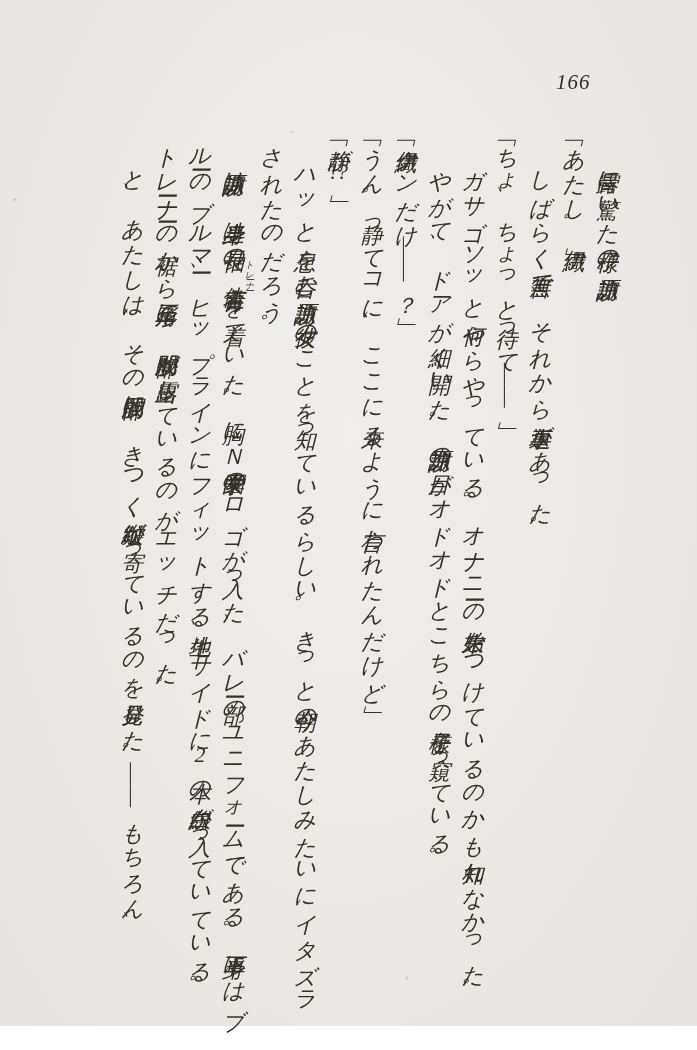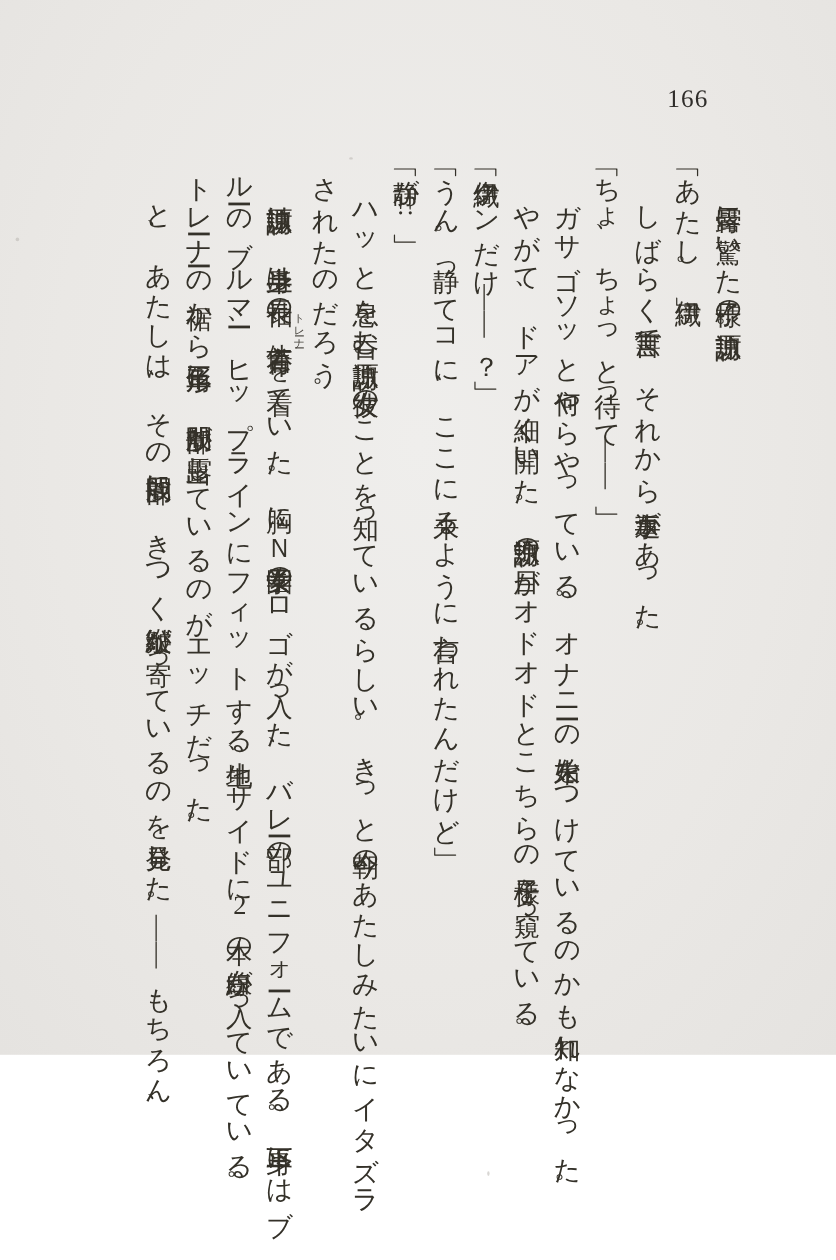--- a/index.html
+++ b/index.html
@@ -8,23 +8,24 @@
   }
   body {
     width: 697px;
     height: 1050px;
     overflow: hidden;
     font-family: "Liberation Serif", "DejaVu Serif", serif;
   }
   .page {
     position: relative;
     width: 697px;
-    height: 879px;
+    height: 1026px;
     background: radial-gradient(ellipse at 50% 42%, #efeeec 0%, #eae8e5 62%, #e5e3e0 100%);
     color: #34312d;
+    font-style: italic;
   }
   .page-number {
     position: absolute;
     top: 70px;
     left: 556px;
     font-size: 21px;
     letter-spacing: 1px;
     color: #2f2d2a;
   }
   .v-text {

